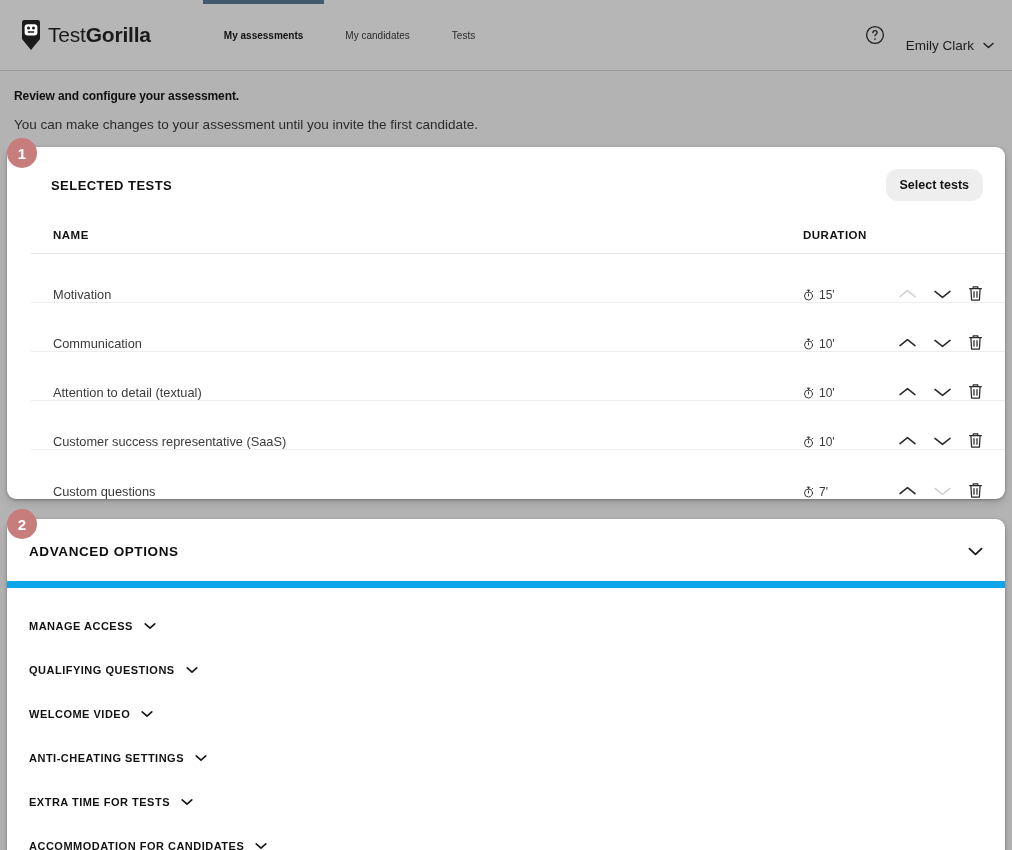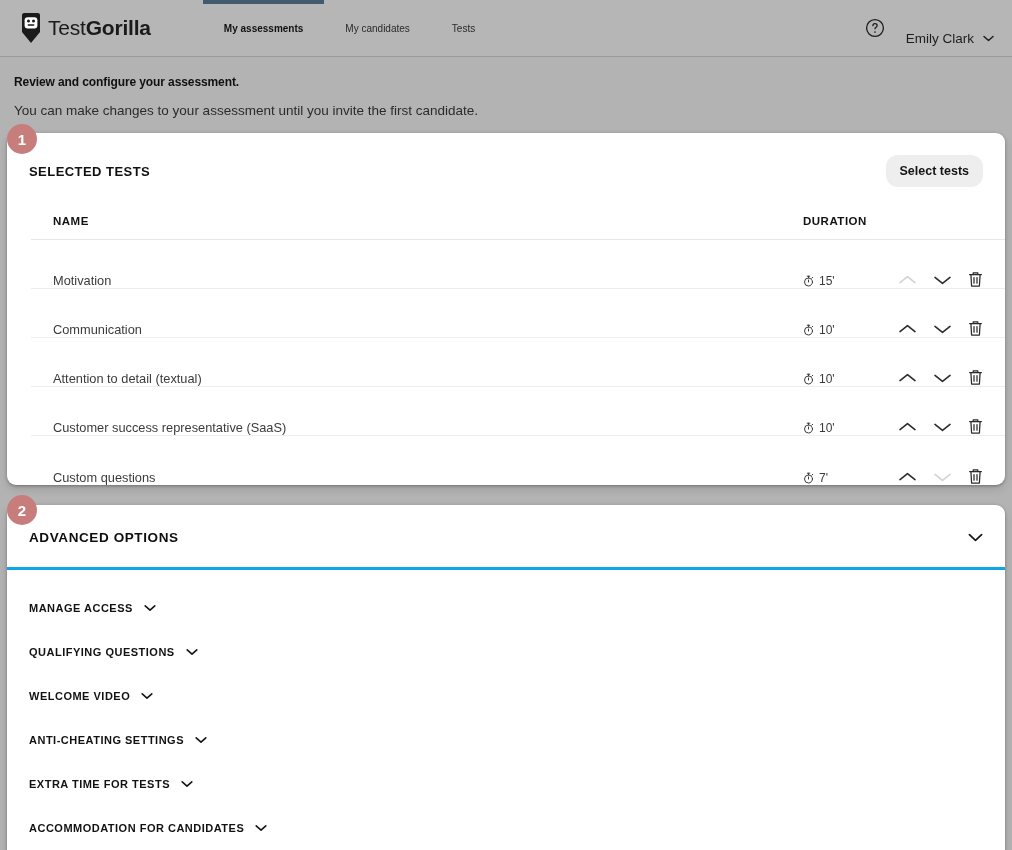--- a/index.html
+++ b/index.html
@@ -14,21 +14,21 @@
   body {
     font-family: "Liberation Sans", "DejaVu Sans", sans-serif;
     background: #b3b3b3;
     color: #1c1c1c;
     -webkit-font-smoothing: antialiased;
   }
 
   
   .topbar {
     position: relative;
-    height: 57px;
+    height: 71px;
     background: #b6b6b6;
     display: flex;
     align-items: center;
     padding: 0 18px 0 20px;
     border-bottom: 1px solid #9a9a9a;
   }
 
   .brand {
     display: flex;
     align-items: center;
@@ -137,20 +137,21 @@
 
   
   #tests-card-wrap { margin-top: 15px; }
   #tests-badge { top: -9px; }
 
   .card-head {
     display: flex;
     align-items: center;
     justify-content: space-between;
     padding: 22px 22px 18px 22px;
+    margin-left: 22px;
   }
   .card-head-title {
     font-size: 13px;
     font-weight: 700;
     letter-spacing: 0.45px;
     color: #111;
   }
   .select-tests-btn {
     background: #eeeeee;
     border: none;
@@ -223,21 +224,21 @@
 
   
   #adv-card-wrap { margin-top: 20px; }
   #adv-badge { top: -10px; }
 
   .adv-head {
     display: flex;
     align-items: center;
     justify-content: space-between;
     padding: 25px 22px 22px 22px;
-    border-bottom: 3px solid #0ea5e9;
+    border-bottom: 7px solid #0ea5e9;
     cursor: pointer;
   }
   .adv-head-title {
     font-size: 13.5px;
     font-weight: 700;
     letter-spacing: 0.6px;
     color: #0e0e0e;
   }
 
   .adv-body { padding: 16px 22px 34px 22px; }

